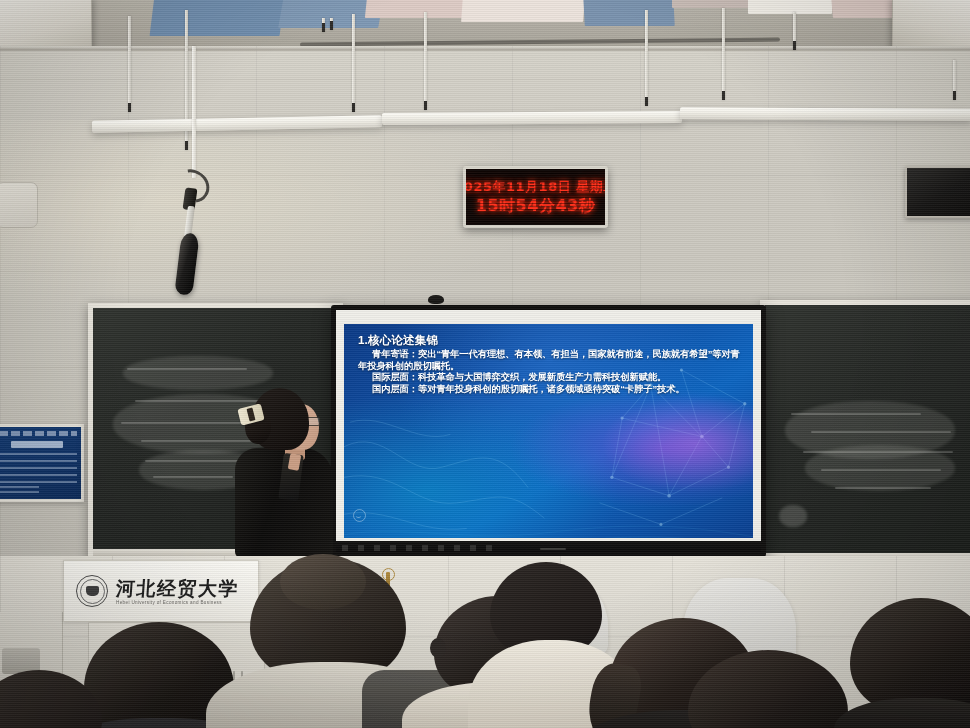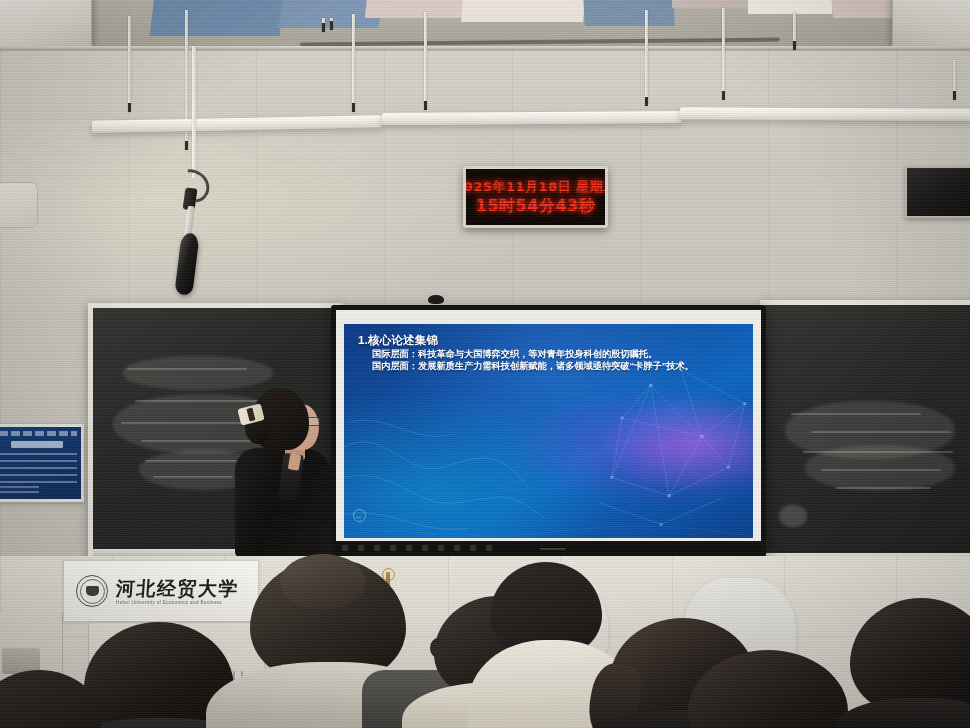--- a/index.html
+++ b/index.html
@@ -535,22 +535,23 @@
           </g>
           <g stroke="rgba(90,200,240,.35)" stroke-width=".5" fill="none">
             <path d="M0 206 C 60 196, 120 214, 200 204 S 330 196, 400 208"></path>
             <path d="M0 216 C 70 208, 130 224, 210 214 S 340 208, 400 218"></path>
           </g>
         </svg>
         <div class="slide-glow"></div>
 
         <div class="slide-text">
           <p class="s-head">1.核心论述集锦</p>
-          <p class="s-para">国际层面：科技革命与大国博弈交织，等对青年投身科创的殷切嘱托。</p>
-          <p class="s-para">国内层面：发展新质生产力需科技创新赋能，诸多领域亟待突破“卡脖子”技术。</p>
+          <p class="s-para">青年寄语：突出“青年一代有理想、有本领、有担当，国家就有前途，民族就有希望”等对青年投身科创的殷切嘱托。</p>
+          <p class="s-para">国际层面：科技革命与大国博弈交织，发展新质生产力需科技创新赋能。</p>
+          <p class="s-para">国内层面：等对青年投身科创的殷切嘱托，诸多领域亟待突破“卡脖子”技术。</p>
         </div>
 
         <div class="slide-badge"></div>
       </div>
       <div class="screen-chin">
         <div class="chin-strip"></div>
         <div class="chin-led"></div>
       </div>
     </div>
   </div>

